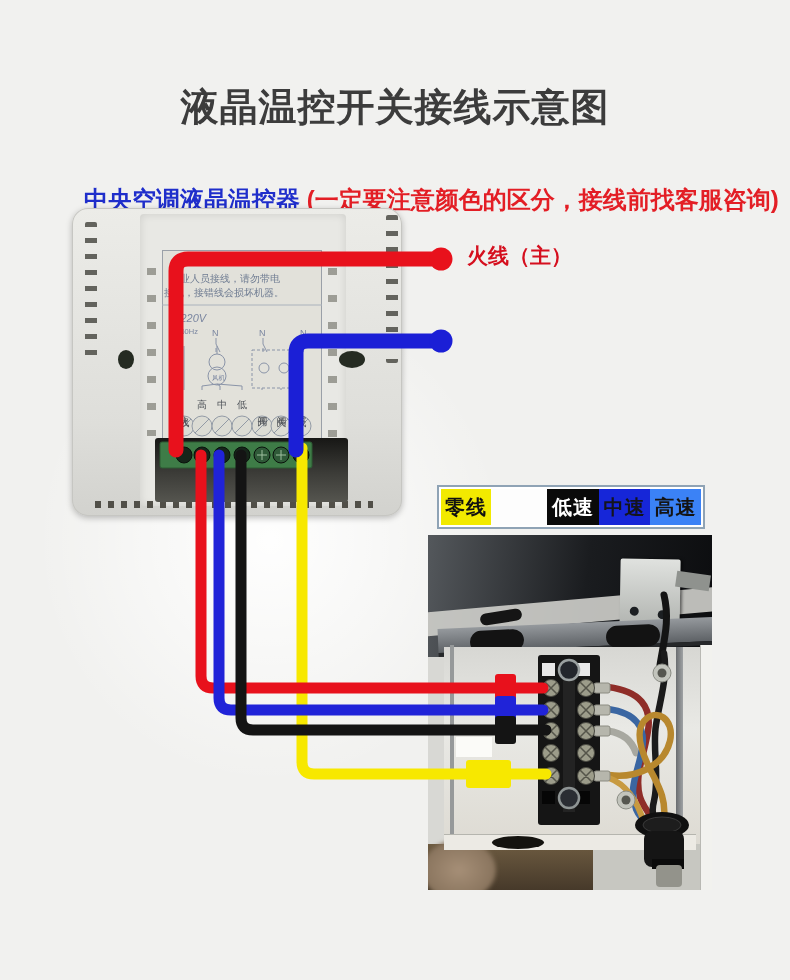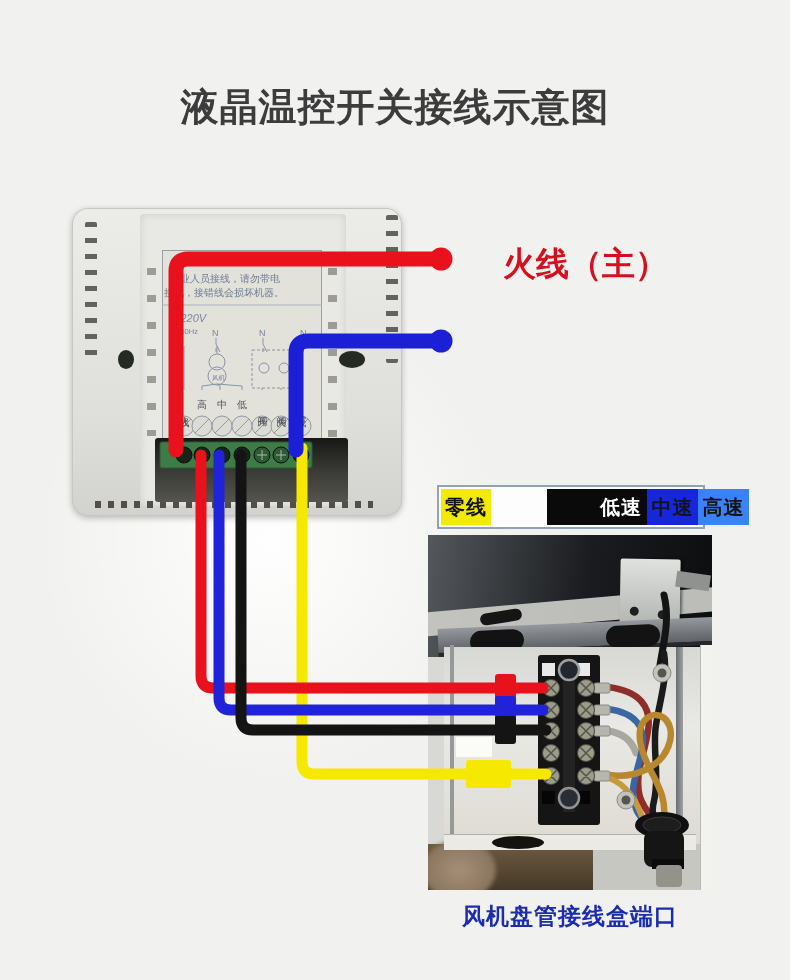--- a/index.html
+++ b/index.html
@@ -39,21 +39,21 @@
   .recess{position:absolute;left:155px;top:438px;width:193px;height:64px;border-radius:3px;
           background:linear-gradient(180deg,#171715,#3c3c38 55%,#55554f);}
 
   
   .legend{position:absolute;left:437px;top:485px;width:268px;height:44px;border:2px solid #8fa3b5;
           background:#fff;box-sizing:border-box;display:flex;padding:2px;}
   .legend .seg{height:100%;display:flex;align-items:center;justify-content:center;
                font-size:20px;font-weight:bold;letter-spacing:1px;}
 
   
-  .wire-label{position:absolute;font-size:33px;font-weight:bold;white-space:nowrap;margin-left:36px;}
+  .wire-label{position:absolute;font-size:21px;font-weight:bold;white-space:nowrap;}
   .wire-label.live{left:467px;top:242px;color:#d50f1e;}
   .wire-label.neutral{left:467px;top:323px;color:#1a22c8;}
 
   
   .photo{position:absolute;left:428px;top:535px;width:284px;height:355px;overflow:hidden;background:#d8d8d4;}
   .ph-band{position:absolute;left:0;top:0;width:100%;height:122px;
            background:linear-gradient(97deg,#54585c,#1a1c1f 55%,#0c0d0f);}
   .ph-streak{position:absolute;left:-12px;top:64px;width:115%;height:24px;background:#cfcfcb;
            transform:rotate(-5deg);opacity:.9;}
   .ph-bracket{position:absolute;left:192px;top:24px;width:60px;height:76px;border-radius:2px;
@@ -84,20 +84,23 @@
   .wires-svg{position:absolute;left:0;top:0;pointer-events:none;}
 </style>
 </head>
 <body>
 
 <div class="page">
   <div class="glow"></div>
 
   <div class="title">液晶温控开关接线示意图</div>
 
+  <div class="subtitle">
+    <span class="dev">中央空调液晶温控器 </span><span class="warn">(一定要注意颜色的区分，接线前找客服咨询)</span>
+  </div>
 
   <div class="stat-body"></div>
   <div class="inner-panel"></div>
   <div class="vent vl"></div>
   <div class="vent vr"></div>
   <div class="slots sl"></div>
   <div class="slots sr"></div>
   <div class="oval ol"></div>
   <div class="oval or"></div>
   <div class="bottom-vents"></div>
@@ -167,21 +170,21 @@
         <circle cx="126" cy="17" r="8" fill="#2f5a38"></circle>
         <circle cx="146" cy="17" r="8"></circle>
         <path d="M102 17 h10 M107 12 v10 M121 17 h10 M126 12 v10" stroke="#9fbf9f"></path>
       </g>
     </svg>
   </div>
 
   <div class="legend">
     <div class="seg" style="flex: 0 0 50px; background: rgb(242, 234, 0); color: rgb(17, 17, 17);">零线</div>
     <div class="seg" style="flex: 0 0 56px; background: rgb(253, 253, 253); color: rgb(17, 17, 17);"></div>
-    <div class="seg" style="flex: 0 0 52px; background: rgb(10, 10, 10); color: rgb(255, 255, 255); padding-left: 48px;">低速</div>
+    <div class="seg" style="flex: 0 0 52px; background: rgb(10, 10, 10); color: rgb(255, 255, 255);">低速</div>
     <div class="seg" style="flex: 0 0 51px; background: rgb(22, 38, 216); color: rgb(20, 20, 28);">中速</div>
     <div class="seg" style="flex: 0 0 51px; background: #3b82f6; color: rgb(20, 20, 20);">高速</div>
   </div>
 
   <div class="photo">
     <div class="ph-band"></div>
     <div class="ph-streak"></div>
     <div class="ph-bracket">
       <i style="left:10px;top:48px"></i>
       <i style="left:38px;top:51px"></i>
@@ -250,21 +253,20 @@
                    M117 235 l12 12 M117 247 l12 -12 M152 235 l12 12 M152 247 l12 -12" stroke="#55554a" stroke-width="1.5"></path>
         </g>
         <circle cx="234" cy="138" r="9" fill="#c2c4bc" stroke="#8a8c84"></circle>
         <circle cx="234" cy="138" r="4.5" fill="#55564f"></circle>
         <circle cx="198" cy="265" r="9" fill="#c2c4bc" stroke="#8a8c84"></circle>
         <circle cx="198" cy="265" r="4.5" fill="#55564f"></circle>
       </g>
     </svg>
   </div>
 
-  <div class="caption">风机盘管接线盒端口</div>
 
   <div class="wire-label live">火线（主）</div>
 
   <svg class="wires-svg" width="790" height="980" viewBox="0 0 790 980">
     <g fill="none" stroke-linecap="round" stroke-linejoin="round">
       <path d="M302 448 V762 Q302 774 314 774 H546" stroke-width="11" stroke="#f7e800"></path>
       <path d="M201 455 V676 Q201 688 213 688 H543" stroke-width="11" stroke="#e8111c"></path>
       <path d="M219 455 V698 Q219 710 231 710 H543" stroke-width="11" stroke="#2023d8"></path>
       <path d="M241 455 V718 Q241 730 253 730 H546" stroke-width="11" stroke="#141414"></path>
       <path d="M176 450 V271 Q176 259 188 259 H432" stroke-width="15" stroke="#e8111c"></path>

